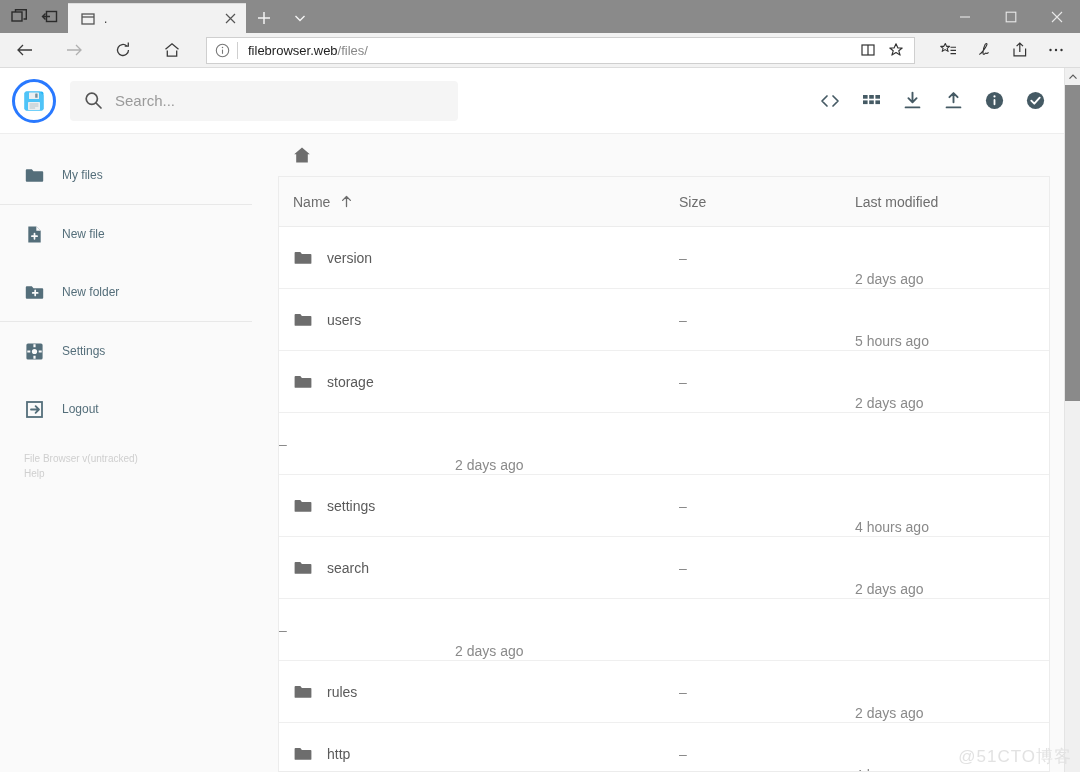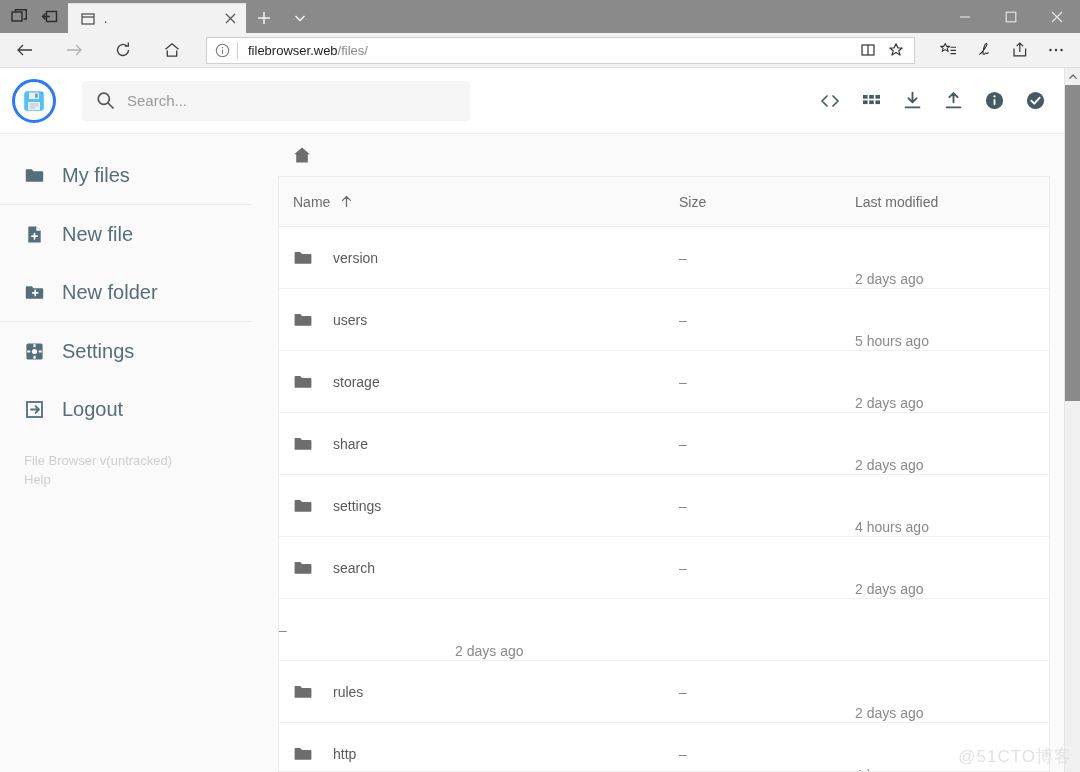--- a/index.html
+++ b/index.html
@@ -57,46 +57,46 @@
   .nav-right { display: flex; align-items: center; }
   .nav-right .nav-btn { width: 36px; }
 
   
   .viewport { flex: 1; display: flex; position: relative; background: #fafafa; overflow: hidden; }
   .page { flex: 1; display: flex; flex-direction: column; overflow: hidden; }
 
   
   .app-header {
     height: 66px; background: #ffffff; display: flex; align-items: center;
-    padding: 0 18px 0 12px; gap: 26px; flex: none; border-bottom: 1px solid #eee;
+    padding: 0 18px 0 12px; gap: 14px; flex: none; border-bottom: 1px solid #eee;
   }
   .logo {
     width: 44px; height: 44px; border-radius: 50%; border: 3px solid #2979ff;
     display: flex; align-items: center; justify-content: center; background: #fff; flex: none;
   }
   .search-box {
     width: 388px; height: 40px; background: #f5f5f5; border-radius: 4px;
     display: flex; align-items: center; padding: 0 14px; gap: 12px; flex: none;
   }
   .search-icon { color: #555; display: flex; align-items: center; flex: none; }
   .search-ph { font-size: 15px; color: #9a9a9a; }
   .header-actions { margin-left: auto; display: flex; align-items: center; gap: 20px; }
   .hdr-icon { color: #455a64; display: flex; align-items: center; justify-content: center; }
 
   
   .app-body { flex: 1; display: flex; overflow: hidden; }
 
   .sidebar { width: 278px; background: #fafafa; padding-top: 12px; flex: none; position: relative; }
   .side-item {
     height: 58px; display: flex; align-items: center; gap: 16px; padding-left: 22px;
-    color: #546e7a; font-size: 20px;
+    color: #546e7a; font-size: 12px;
   }
   .side-item .si-icon { width: 24px; display: flex; align-items: center; justify-content: center; color: #546e7a; flex: none; }
   .side-div { height: 1px; background: #e8e8e8; width: 252px; margin: 0; }
-  .side-footer { padding: 14px 0 0 24px; font-size: 13px; color: #cfcfcf; line-height: 1.45; }
+  .side-footer { padding: 14px 0 0 24px; font-size: 10px; color: #cfcfcf; line-height: 1.45; }
   .side-footer div { color: #cfcfcf; }
 
   .content { flex: 1; background: #fafafa; padding: 0 14px 0 0; overflow: hidden; display: flex; flex-direction: column; }
 
   .breadcrumb { height: 42px; display: flex; align-items: center; padding: 0 0 0 14px; flex: none; }
   .bc-home { color: #6e6e6e; display: flex; align-items: center; }
 
   .listing { background: #ffffff; border: 1px solid #ececec; flex: 1; overflow: hidden; display: flex; flex-direction: column; }
   .list-header {
     height: 50px; display: flex; align-items: center; background: #fafafa;
@@ -104,21 +104,21 @@
   }
   .col-name { width: 400px; padding-left: 14px; display: flex; align-items: center; gap: 9px; }
   .col-size { width: 176px; }
   .col-mod  { flex: 1; }
   .sort-arrow { color: #6d6d6d; display: flex; align-items: center; }
 
   .row {
     height: 62px; display: flex; align-items: center; border-bottom: 1px solid #efefef;
     font-size: 14px; color: #5a5a5a; flex: none; background: #fff;
   }
-  .row .col-name { display: flex; align-items: center; gap: 20px; padding-left: 14px; }
+  .row .col-name { display: flex; align-items: center; gap: 14px; padding-left: 14px; }
   .folder-icon { color: #6d6d6d; display: flex; align-items: center; flex: none; }
   .row .col-size { color: #8a8a8a; }
   .row .col-mod { color: #8a8a8a; margin-top: 43px; }
 
   
   .scrollbar {
     width: 16px; background: #f0f0f0; border-left: 1px solid #e4e4e4;
     display: flex; flex-direction: column; align-items: center; flex: none;
   }
   .sb-arrow { height: 17px; width: 16px; display: flex; align-items: center; justify-content: center; color: #5a5a5a; flex:none;}
@@ -457,28 +457,20 @@
                       <svg width="20" height="20" viewBox="0 0 20 20">
                         <path d="M1.6 4.9a.9.9 0 0 1 .9-.9h4.8l1.6 1.9h8.6a.9.9 0 0 1 .9.9v8.1a.9.9 0 0 1-.9.9H2.5a.9.9 0 0 1-.9-.9z" fill="#6d6d6d"></path>
                       </svg>
                     </span>
                     <span>storage</span>
                   </div>
                   <div class="col-size">–</div>
                   <div class="col-mod">2 days ago</div>
                 </div>
                 <div class="row">
-                  <div class="col-name">
-                    <span class="folder-icon">
-                      <svg width="20" height="20" viewBox="0 0 20 20">
-                        <path d="M1.6 4.9a.9.9 0 0 1 .9-.9h4.8l1.6 1.9h8.6a.9.9 0 0 1 .9.9v8.1a.9.9 0 0 1-.9.9H2.5a.9.9 0 0 1-.9-.9z" fill="#6d6d6d"></path>
-                      </svg>
-                    </span>
-                    <span>share</span>
-                  </div>
                   <div class="col-size">–</div>
                   <div class="col-mod">2 days ago</div>
                 </div>
                 <div class="row">
                   <div class="col-name">
                     <span class="folder-icon">
                       <svg width="20" height="20" viewBox="0 0 20 20">
                         <path d="M1.6 4.9a.9.9 0 0 1 .9-.9h4.8l1.6 1.9h8.6a.9.9 0 0 1 .9.9v8.1a.9.9 0 0 1-.9.9H2.5a.9.9 0 0 1-.9-.9z" fill="#6d6d6d"></path>
                       </svg>
                     </span>

